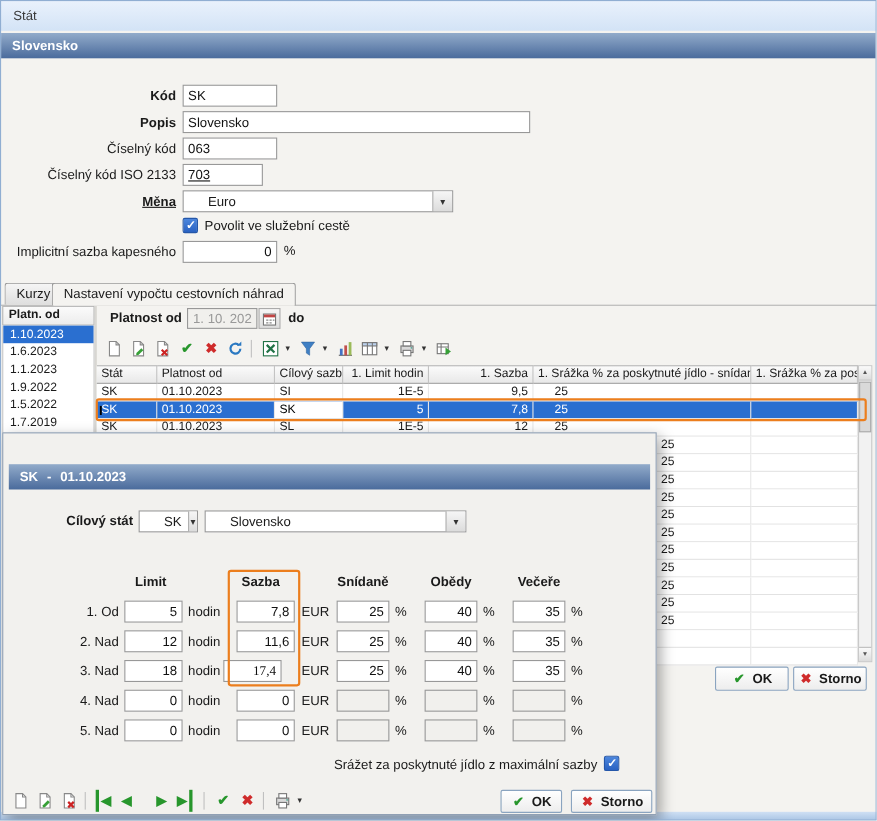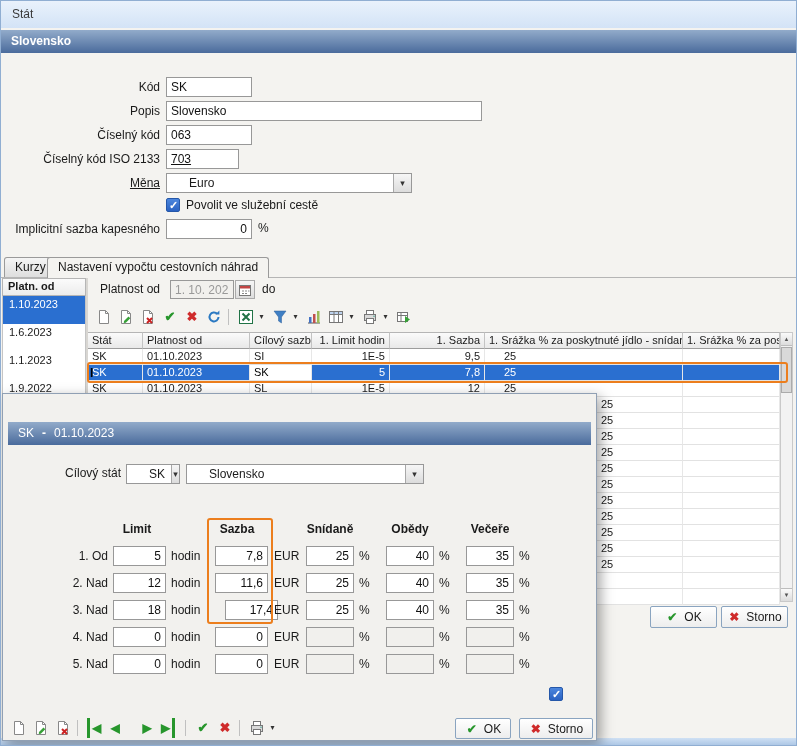--- a/index.html
+++ b/index.html
@@ -1,39 +1,39 @@
 <!DOCTYPE html>
 <html><head>
 <meta charset="utf-8">
 <style>
 *{box-sizing:border-box;margin:0;padding:0}
 html,body{width:797px;height:746px}
 body{font-family:"Liberation Sans",sans-serif;font-size:12px;color:#1a1a1a;position:relative;background:#f4f3f0;overflow:hidden}
 .abs{position:absolute}
-.b{font-weight:normal}
+.b{font-weight:bold}
 .u{text-decoration:underline}
 .win-border{position:absolute;inset:0;border:1px solid #90aed2;pointer-events:none;z-index:60}
 .titlebar{left:0;top:0;width:797px;height:28px;background:linear-gradient(#eaf2fc,#d3e3f6);line-height:28px;padding-left:12px;color:#3a3a3a}
 .bluehdr{background:linear-gradient(#92abca,#4a6b9c);color:#fff;font-weight:bold;line-height:23px;padding-left:10px;height:23px}
 .flabel{width:158px;text-align:right;line-height:20px}
 .input,.din{border:1px solid #989898;background:#fff;height:20px;font:12px "Liberation Sans",sans-serif;padding:0 4px;color:#111;position:absolute}
 .din{text-align:right}
 .dis{background:#f1f0ed;color:#999}
 .combo{display:flex;border:1px solid #989898;background:#fff;height:20px;position:absolute}
 .combo-val{flex:1;padding:0 22px;line-height:18px;overflow:hidden;white-space:nowrap}
 .combo-arrow{width:18px;border-left:1px solid #a8a8a8;background:linear-gradient(#f6f6f6,#dcdcdc);text-align:center;line-height:18px;font-size:9px;color:#333}
 .combo-arrow::after{content:"▾"}
 .cb{width:14px;height:14px;background:linear-gradient(#4c86dd,#2a62c2);border:1px solid #2557a9;border-radius:2px;position:absolute}
 .cb::after{content:"✓";position:absolute;left:2px;top:-1px;color:#fff;font-size:11px;font-weight:bold;line-height:14px}
 .tab{top:257px;height:20px;line-height:19px;padding:0 10px;border:1px solid #9a9a9a;border-bottom:none;border-radius:3px 3px 0 0;background:linear-gradient(#f5f5f5,#dedede);position:absolute}
 .tab.active{background:#f4f3f0;z-index:3;height:21px}
 .contline{left:0;top:277px;width:797px;height:1px;background:#b5b5b5;position:absolute}
 .panel-hdr{left:2px;top:278px;width:84px;height:18px;background:linear-gradient(#fbfbfb,#ececec);border:1px solid #b5b5b5;padding:1px 5px;font-weight:bold;font-size:11px;position:absolute}
 .panel{left:2px;top:296px;width:84px;height:306px;background:#fff;border-left:1px solid #c5c5c5;border-right:1px solid #c5c5c5;position:absolute}
-.pitem{height:28px;line-height:16px;padding:0 6px;font-size:11px}
+.pitem{height:16px;line-height:16px;padding:0 6px;font-size:11px}
 .pitem.sel{background:#2a6fd0;color:#fff}
 .splitter{left:86px;top:278px;width:2px;height:324px;background:#d8d6d2;position:absolute}
 .tbg{left:88px;top:332px;width:692px;height:270px;background:#fff;border-bottom:1px solid #c5c5c5;position:absolute}
 .thead,.trow{left:88px;width:692px;display:grid;grid-template-columns:55px 107px 62px 78px 95px 198px 97px;font-size:11px;position:absolute}
 .thead{height:17px;background:linear-gradient(#fcfcfc,#e7e7e7)}
 .thead>span{border-right:1px solid #c3c3c3;border-bottom:1px solid #9c9c9c;border-top:1px solid #b5b5b5;padding:1px 4px;white-space:nowrap;overflow:hidden}
 .trow{height:16px;background:#fff}
 .trow>span{border-right:1px solid #e7e7e7;border-bottom:1px solid #e2e2e2;padding:1px 4px;white-space:nowrap;overflow:hidden}
 .trow.sel{background:#2a6fd0;color:#fff}
 .trow.sel .edit-cell{background:#fff;color:#000}
@@ -436,21 +436,21 @@
   <input class="din" style="left: 303px; top: 179px; width: 48px;" value="25">
   <span class="du" style="left:356px;top:179px">%</span>
   <input class="din" style="left: 383px; top: 179px; width: 48px;" value="40">
   <span class="du" style="left:436px;top:179px">%</span>
   <input class="din" style="left: 463px; top: 179px; width: 48px;" value="35">
   <span class="du" style="left:516px;top:179px">%</span>
 
   <span class="dl" style="top:206px">3. Nad</span>
   <input class="din" style="left: 110px; top: 206px; width: 53px;" value="18">
   <span class="du" style="left:168px;top:206px">hodin</span>
-  <input class="din" style="left: 222px; top: 206px; width: 53px;" value="17,4">
+  <input class="din" style="left: 200px; top: 206px; width: 53px; font-family: Liberation Serif, serif;" value="17,4">
   <span class="du" style="left:271px;top:206px">EUR</span>
   <input class="din" style="left: 303px; top: 206px; width: 48px;" value="25">
   <span class="du" style="left:356px;top:206px">%</span>
   <input class="din" style="left: 383px; top: 206px; width: 48px;" value="40">
   <span class="du" style="left:436px;top:206px">%</span>
   <input class="din" style="left: 463px; top: 206px; width: 48px;" value="35">
   <span class="du" style="left:516px;top:206px">%</span>
 
   <span class="dl" style="top:233px">4. Nad</span>
   <input class="din" style="left: 110px; top: 233px; width: 53px;" value="0">
@@ -471,20 +471,21 @@
   <span class="du" style="left:271px;top:260px">EUR</span>
   <input class="din dis" style="left: 303px; top: 260px; width: 48px;" value="">
   <span class="du" style="left:356px;top:260px">%</span>
   <input class="din dis" style="left: 383px; top: 260px; width: 48px;" value="">
   <span class="du" style="left:436px;top:260px">%</span>
   <input class="din dis" style="left: 463px; top: 260px; width: 48px;" value="">
   <span class="du" style="left:516px;top:260px">%</span>
 
   <div class="orange" style="left:204px;top:124px;width:66px;height:106px"></div>
 
+  <span class="abs" style="left:240px;top:294px;width:300px;text-align:right">Srážet za poskytnuté jídlo z maximální sazby</span>
   <span class="cb" style="left:546px;top:293px"></span>
 
   <span class="tbi" style="left:6px;top:324px">
       <svg class="ic" viewBox="0 0 16 16">
         <path d="M3.5 1.5h6l3 3v10h-9z" fill="#fff" stroke="#888"></path>
         <path d="M9.5 1.5v3h3" fill="none" stroke="#888"></path>
       </svg>
     </span>
   <span class="tbi" style="left:28px;top:324px">
       <svg class="ic" viewBox="0 0 16 16">

